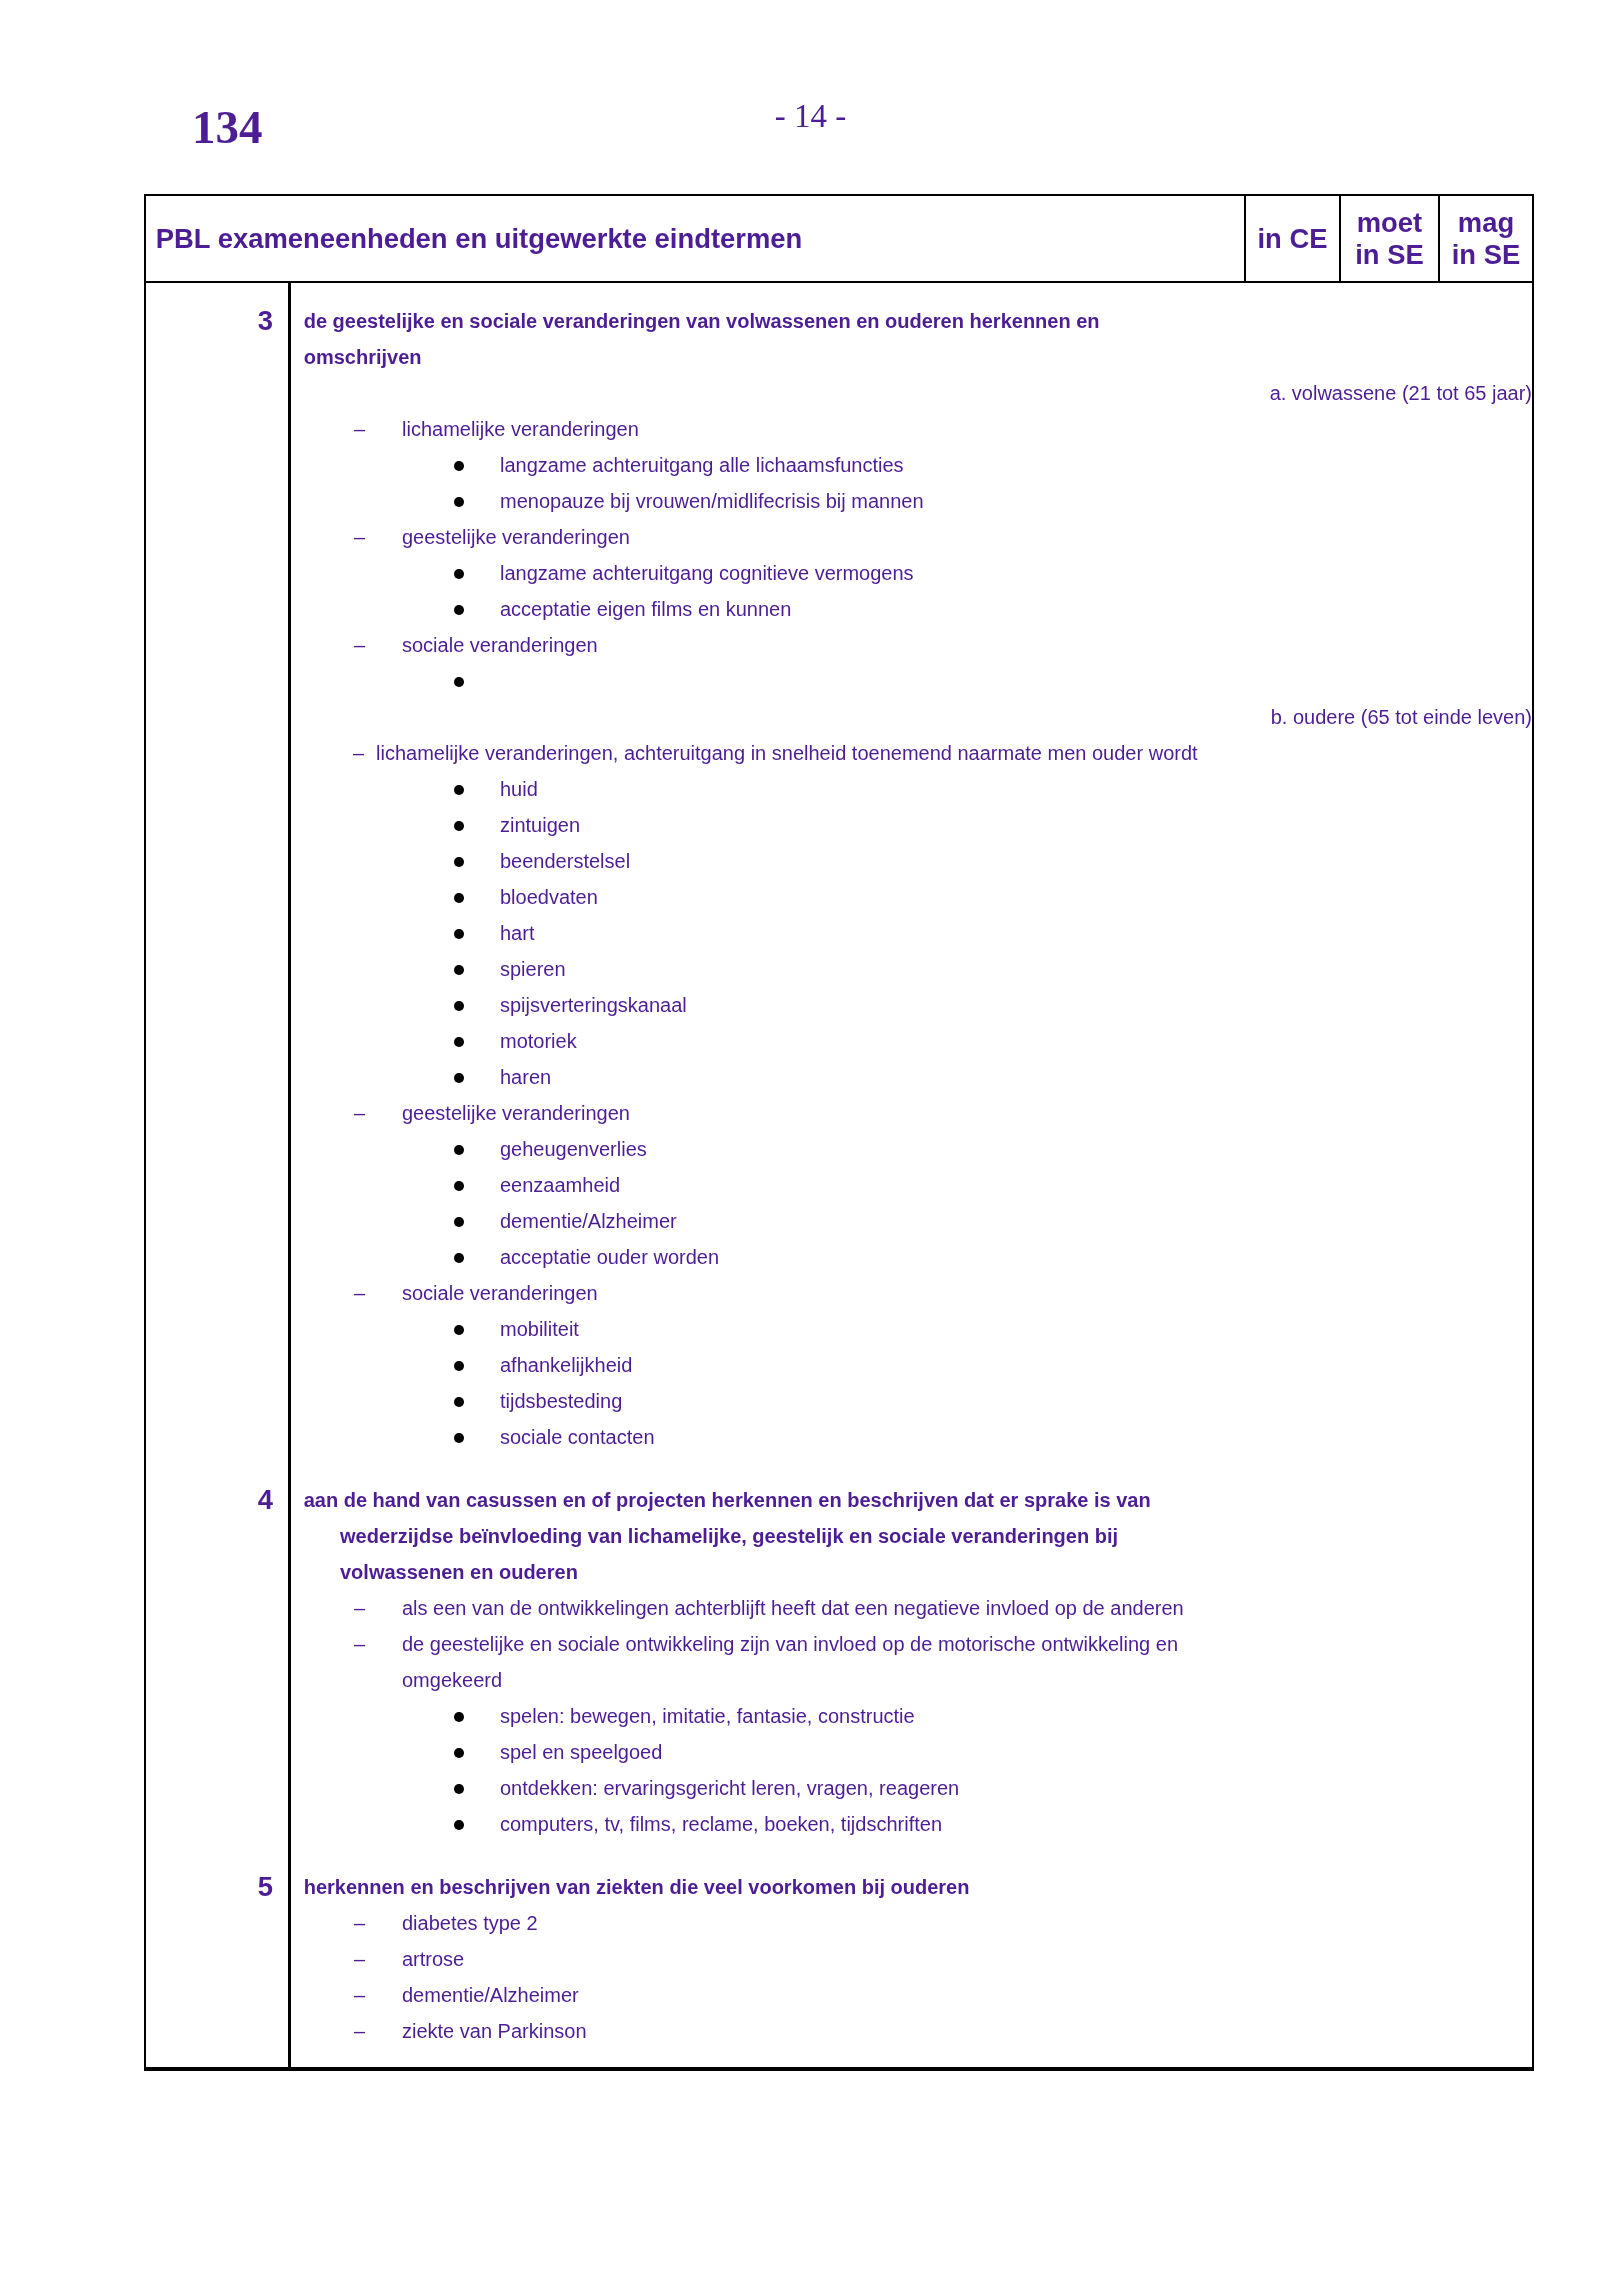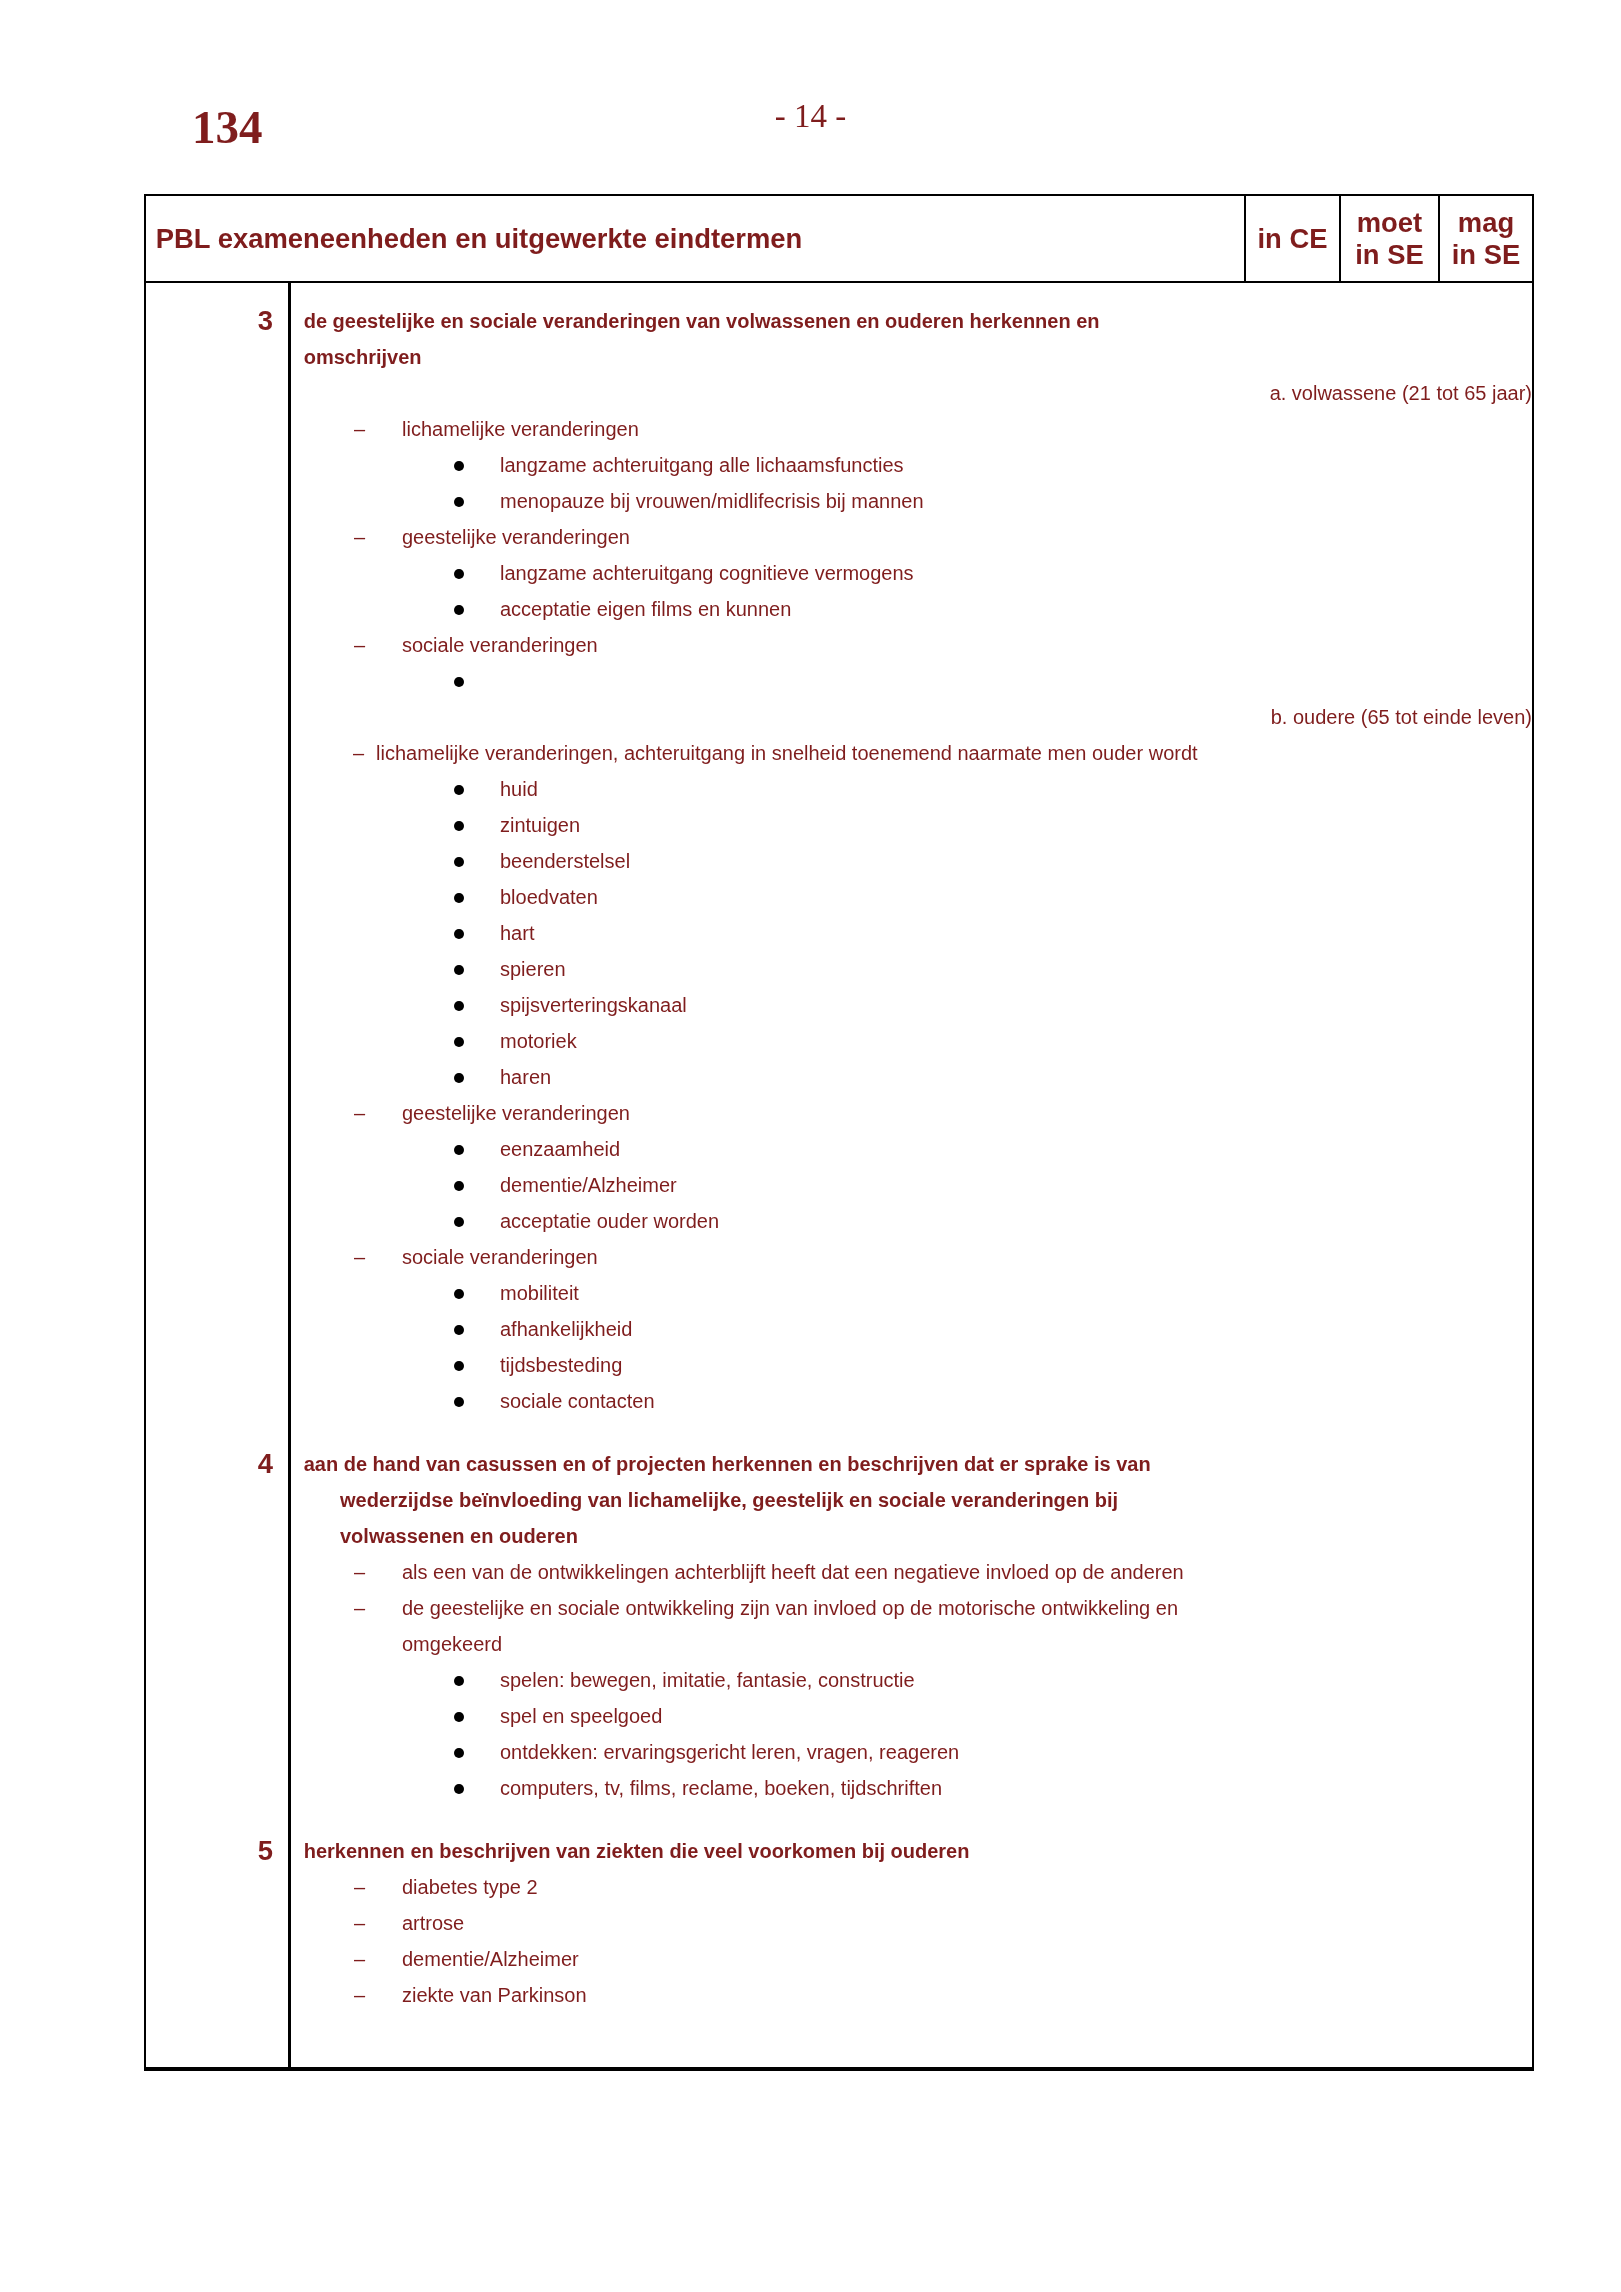--- a/index.html
+++ b/index.html
@@ -2,21 +2,21 @@
 <html><head>
 <meta charset="utf-8">
 <style>
   html,body { margin:0; padding:0; background:#e8e8e8; }
   .sheet {
     position: relative;
     width: 1621px;
     height: 2293px;
     background: #ffffff;
     font-family: "Liberation Sans", sans-serif;
-    color: #7f1d1d;
+    color: #4c1d95;
     overflow: hidden;
   }
   
   .pagenum {
     position: absolute;
     left: 192px;
     top: 104px;
     font-family: "Liberation Serif", serif;
     font-weight: bold;
     font-size: 47px;
@@ -181,20 +181,21 @@
               <div class="line bullet"><span class="marker-bullet"></span><span class="txt">huid</span></div>
               <div class="line bullet"><span class="marker-bullet"></span><span class="txt">zintuigen</span></div>
               <div class="line bullet"><span class="marker-bullet"></span><span class="txt">beenderstelsel</span></div>
               <div class="line bullet"><span class="marker-bullet"></span><span class="txt">bloedvaten</span></div>
               <div class="line bullet"><span class="marker-bullet"></span><span class="txt">hart</span></div>
               <div class="line bullet"><span class="marker-bullet"></span><span class="txt">spieren</span></div>
               <div class="line bullet"><span class="marker-bullet"></span><span class="txt">spijsverteringskanaal</span></div>
               <div class="line bullet"><span class="marker-bullet"></span><span class="txt">motoriek</span></div>
               <div class="line bullet"><span class="marker-bullet"></span><span class="txt">haren</span></div>
               <div class="line dash"><span class="marker-dash">–</span><span class="txt">geestelijke veranderingen</span></div>
+              <div class="line bullet"><span class="marker-bullet"></span><span class="txt">geheugenverlies</span></div>
               <div class="line bullet"><span class="marker-bullet"></span><span class="txt">eenzaamheid</span></div>
               <div class="line bullet"><span class="marker-bullet"></span><span class="txt">dementie/Alzheimer</span></div>
               <div class="line bullet"><span class="marker-bullet"></span><span class="txt">acceptatie ouder worden</span></div>
               <div class="line dash"><span class="marker-dash">–</span><span class="txt">sociale veranderingen</span></div>
               <div class="line bullet"><span class="marker-bullet"></span><span class="txt">mobiliteit</span></div>
               <div class="line bullet"><span class="marker-bullet"></span><span class="txt">afhankelijkheid</span></div>
               <div class="line bullet"><span class="marker-bullet"></span><span class="txt">tijdsbesteding</span></div>
               <div class="line bullet"><span class="marker-bullet"></span><span class="txt">sociale contacten</span></div>
             </div>
           </div>

